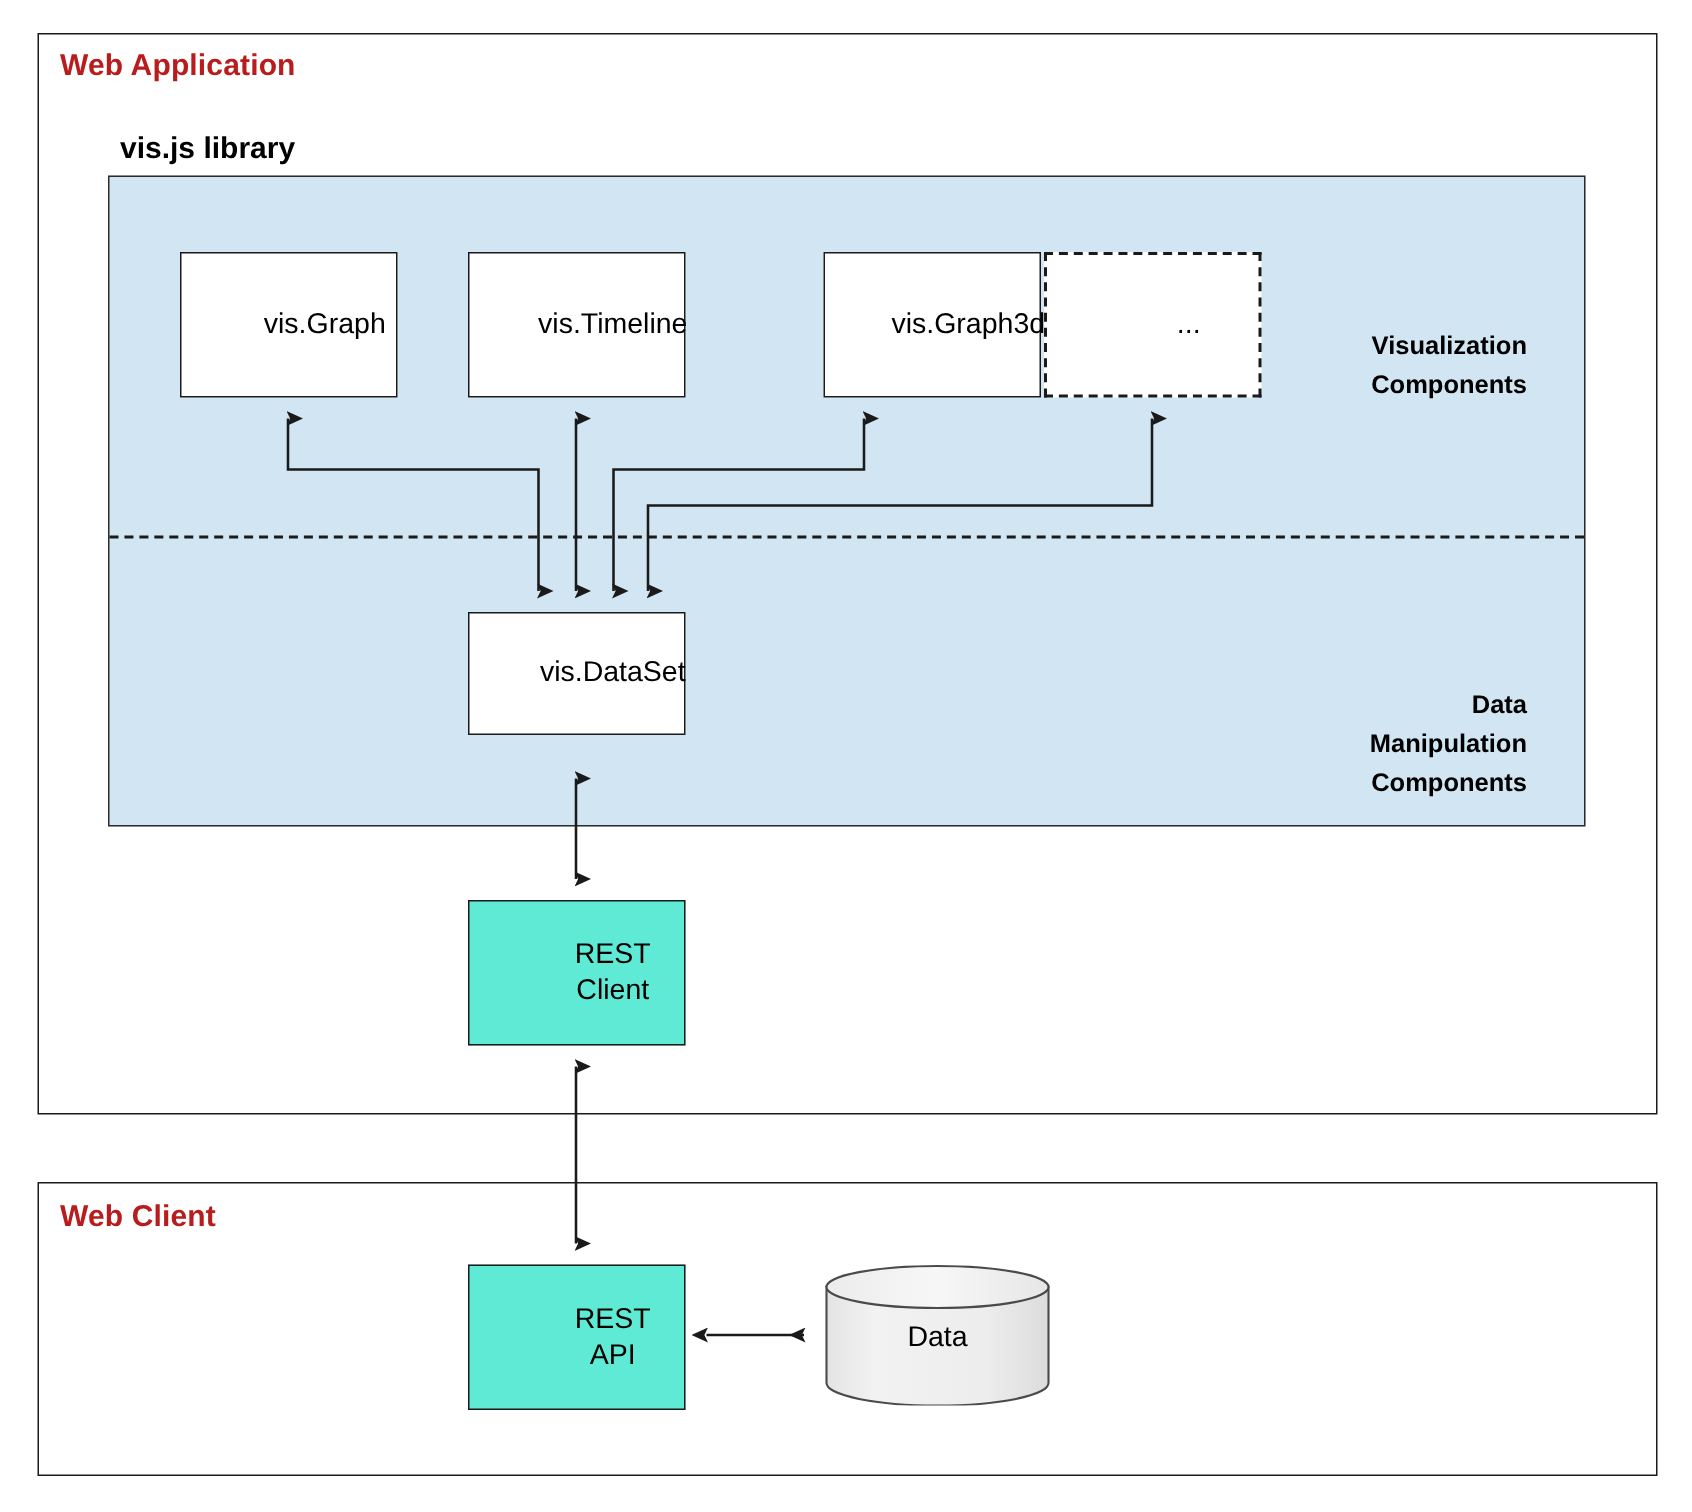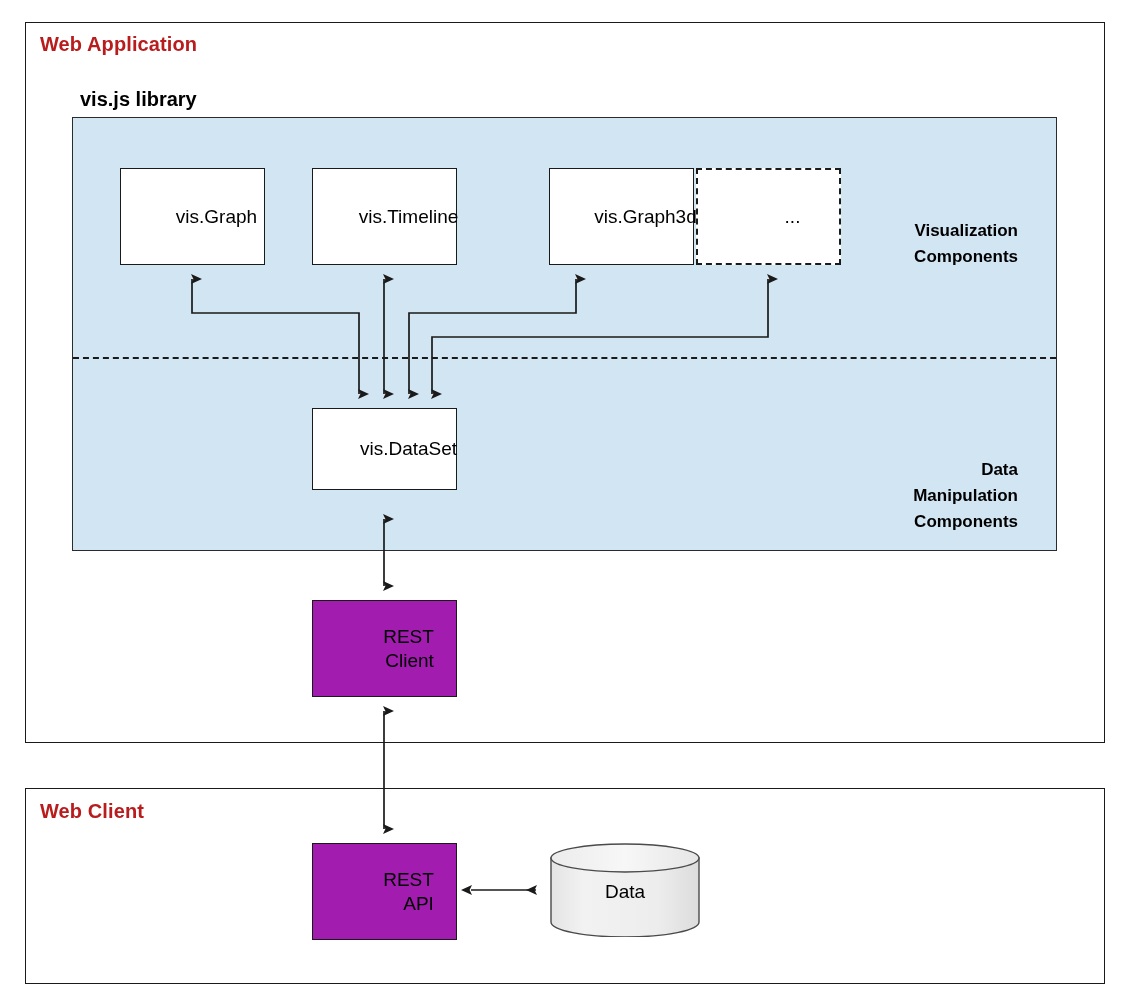--- a/index.html
+++ b/index.html
@@ -69,22 +69,21 @@
     color: #000000;
     line-height: 1.22;
     white-space: pre-line;
     padding-left: 48px;
   }
   .node.dashed {
     border-style: dashed;
     border-width: 2px;
   }
   .node.gray {
-    background: #a21caf;
-    text-align: right;
+    background: #5eead4;
   }
 
   
   .side-label {
     position: absolute;
     font-weight: bold;
     font-size: 17px;
     color: #000000;
     text-align: right;
     line-height: 1.52;

